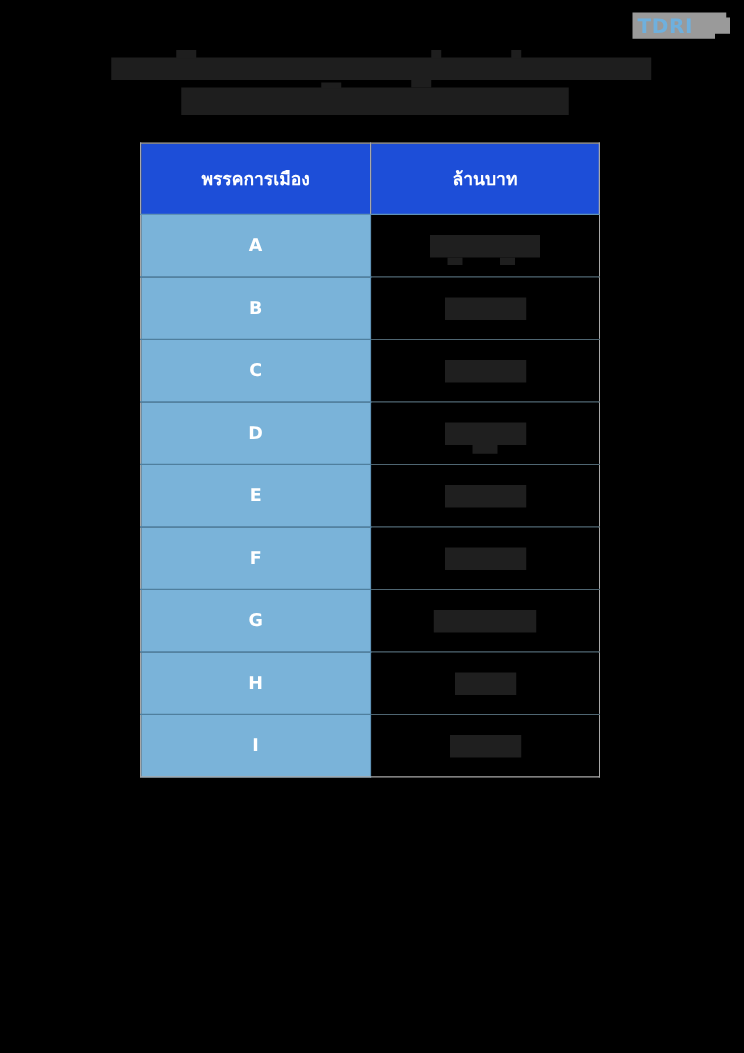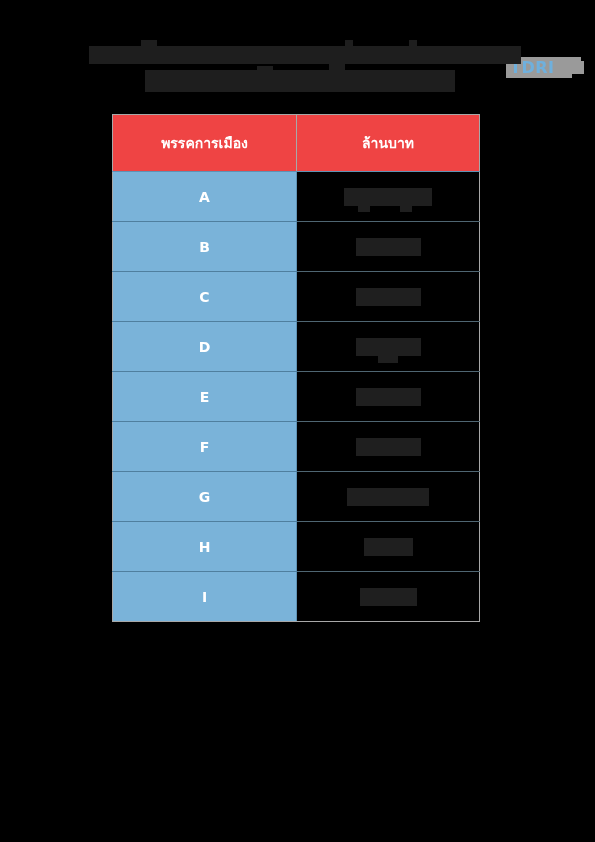--- a/index.html
+++ b/index.html
@@ -15,21 +15,20 @@
     font-family: "DejaVu Sans", "Liberation Sans", sans-serif;
   }
 
   
   #logo {
     position: absolute;
     left: 506px;
     top: 8px;
     width: 80px;
     height: 26px;
-    margin-top: 47px;
   }
   #logo .logo-plate {
     position: absolute;
     left: 0; top: 2px;
     width: 66px; height: 21px;
     background: #9a9a9a;
   }
   #logo .logo-text {
     position: absolute;
     left: 4px; top: 2px;
@@ -123,21 +122,21 @@
   .tbl col.c-value { width: 183px; }
 
   .tbl th, .tbl td {
     padding: 0;
     margin: 0;
   }
 
   
   .hdr-cell {
     height: 56px;
-    background: #ef4444;
+    background: #1d4ed8;
     color: #ffffff;
     font-size: 14px;
     font-weight: bold;
     text-align: center;
     vertical-align: middle;
     border: 1px solid #a8a8a8;
     border-bottom: 1px solid #5f92b5;
   }
   .hdr-cell.hdr-value {
     border-left: 1px solid #5f92b5;

